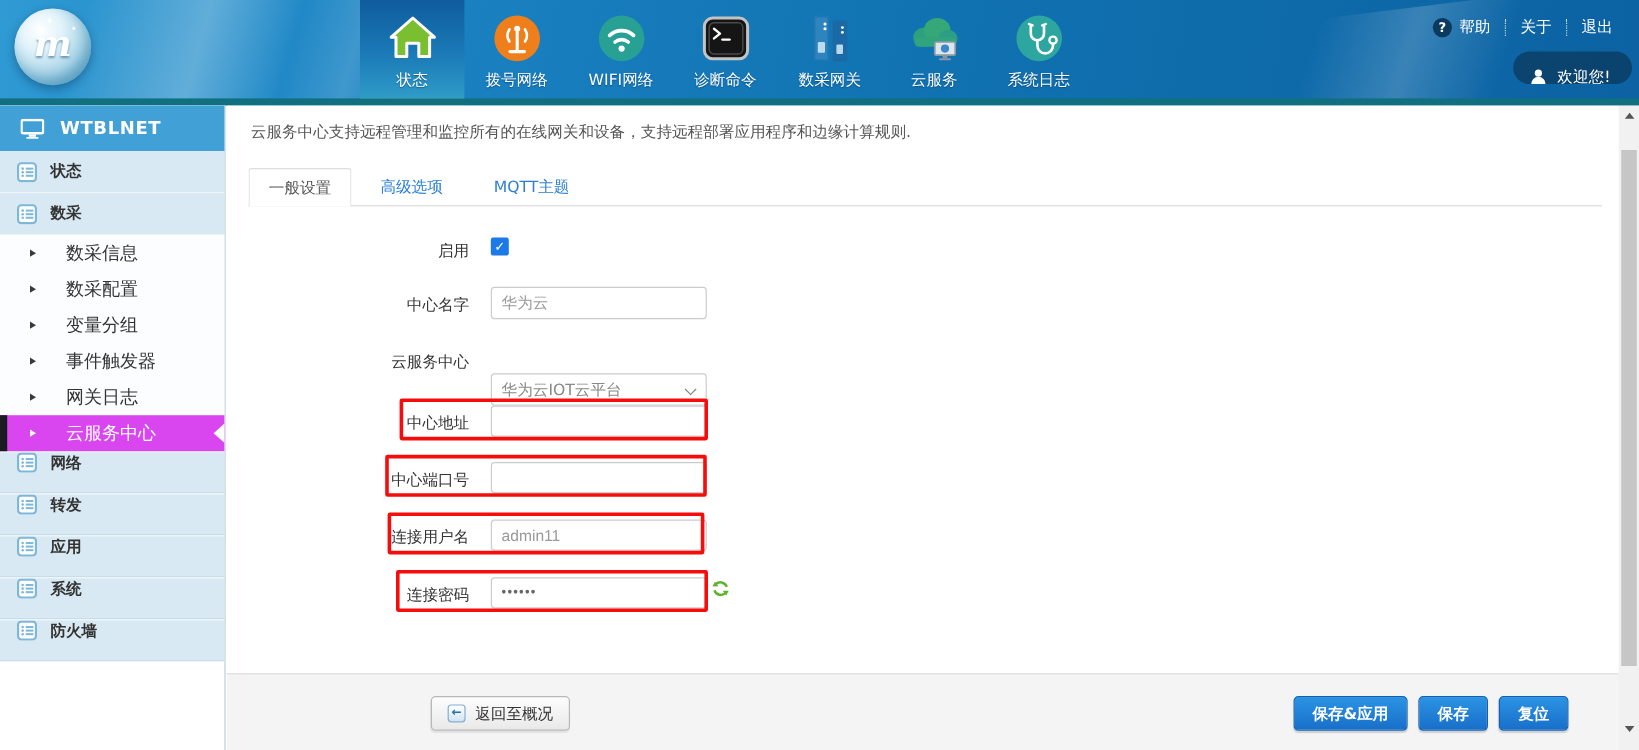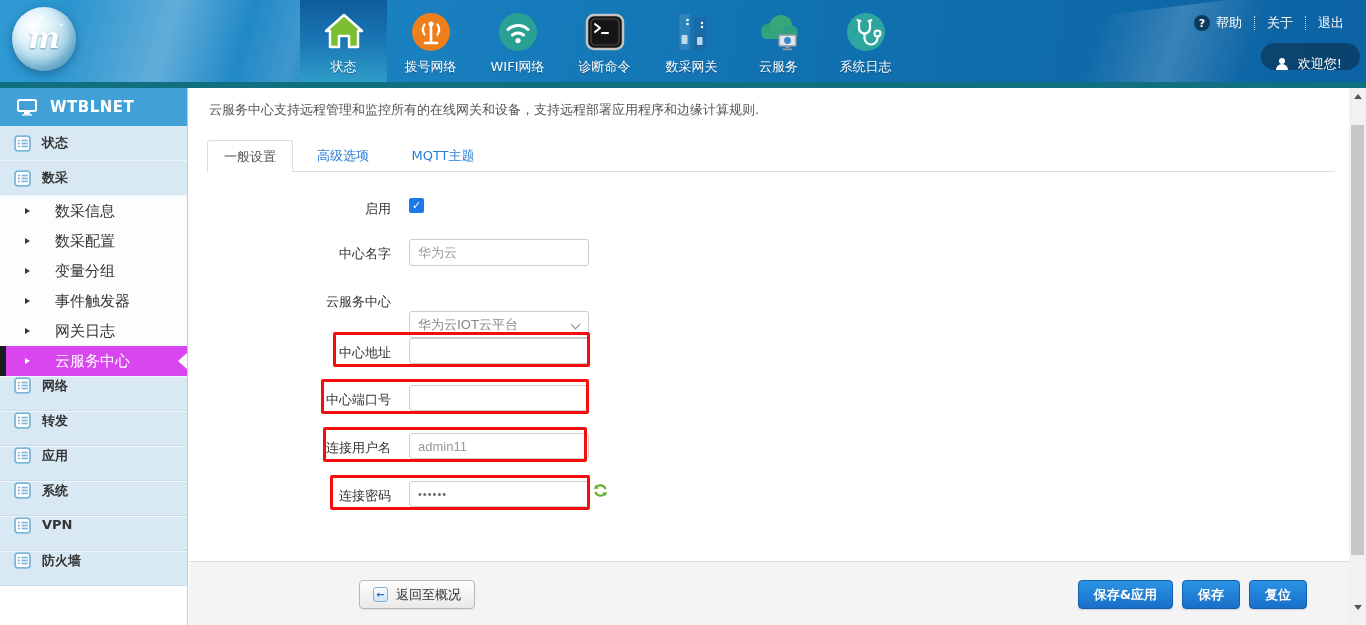--- a/index.html
+++ b/index.html
@@ -350,32 +350,20 @@
     <div class="sb-group2">
       <svg width="17" height="17" viewBox="0 0 16 16">
           <rect x="1" y="1" width="14" height="14" rx="2.5" fill="#fff" stroke="#7db8da" stroke-width="1.7"></rect>
           <circle cx="4.6" cy="5.2" r="1" fill="#7db8da"></circle>
           <rect x="7" y="4.4" width="6" height="1.6" fill="#7db8da"></rect>
           <circle cx="4.6" cy="8" r="1" fill="#7db8da"></circle>
           <rect x="7" y="7.2" width="6" height="1.6" fill="#7db8da"></rect>
           <circle cx="4.6" cy="10.8" r="1" fill="#7db8da"></circle>
           <rect x="7" y="10" width="6" height="1.6" fill="#7db8da"></rect>
         </svg>
-      <span>VPN</span>
-    </div>
-    <div class="sb-group2">
-      <svg width="17" height="17" viewBox="0 0 16 16">
-          <rect x="1" y="1" width="14" height="14" rx="2.5" fill="#fff" stroke="#7db8da" stroke-width="1.7"></rect>
-          <circle cx="4.6" cy="5.2" r="1" fill="#7db8da"></circle>
-          <rect x="7" y="4.4" width="6" height="1.6" fill="#7db8da"></rect>
-          <circle cx="4.6" cy="8" r="1" fill="#7db8da"></circle>
-          <rect x="7" y="7.2" width="6" height="1.6" fill="#7db8da"></rect>
-          <circle cx="4.6" cy="10.8" r="1" fill="#7db8da"></circle>
-          <rect x="7" y="10" width="6" height="1.6" fill="#7db8da"></rect>
-        </svg>
       <span>防火墙</span>
     </div>
   </div>
 
   <div class="main">
     <div class="desc">云服务中心支持远程管理和监控所有的在线网关和设备，支持远程部署应用程序和边缘计算规则.</div>
 
     <div class="tabs">
       <div class="tab active">一般设置</div>
       <div class="tab inactive">高级选项</div>

